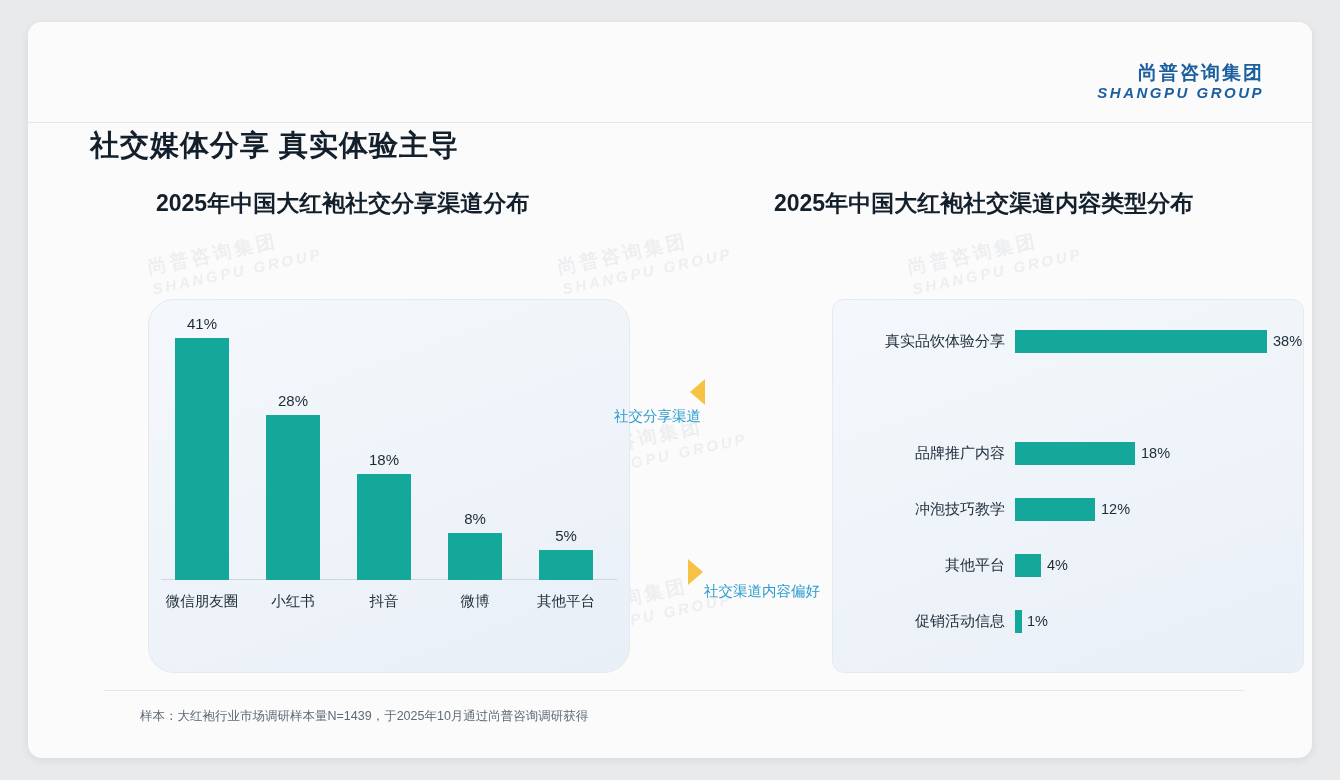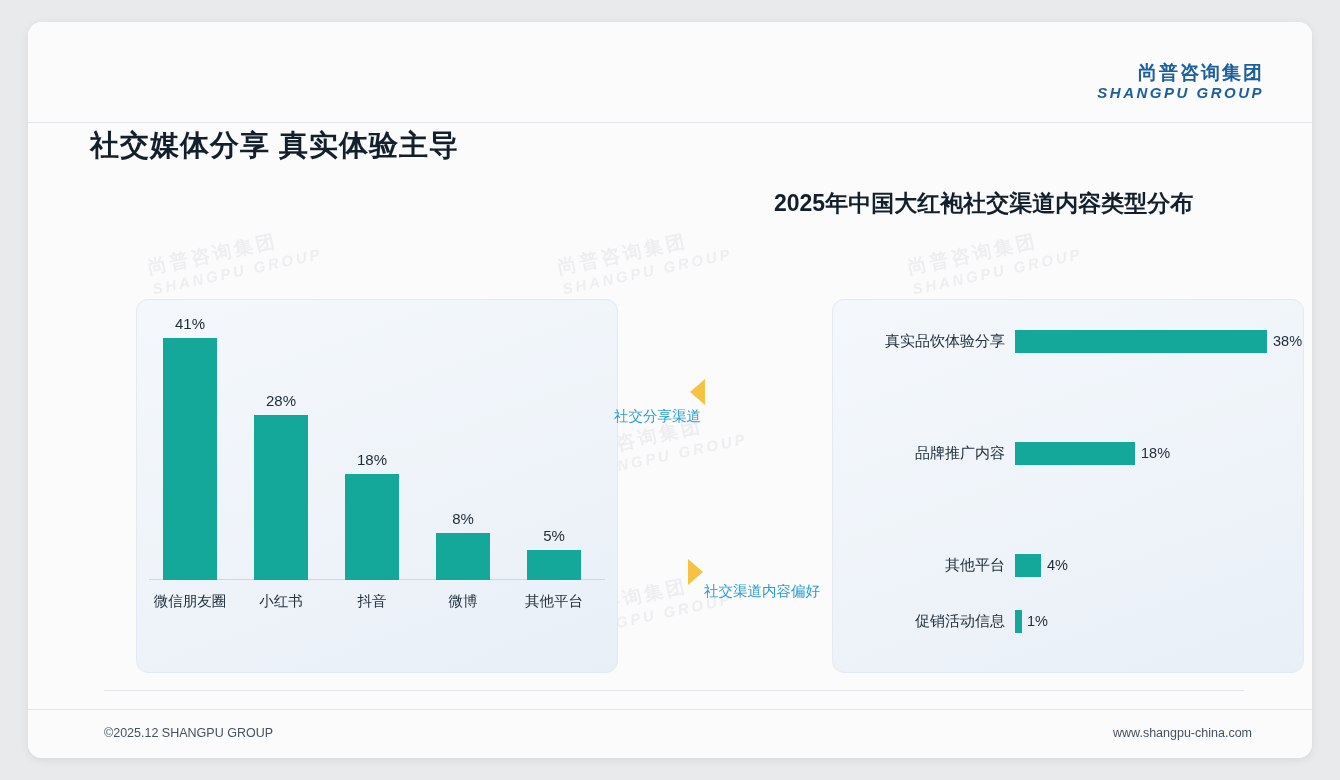--- a/index.html
+++ b/index.html
@@ -85,21 +85,21 @@
   }
   #left-title { left: 128px; top: 166px; }
   #right-title { left: 746px; top: 166px; }
   
   .panel {
     position: absolute;
     border-radius: 12px;
     background: linear-gradient(160deg, #f4f8fc 0%, #eef3f9 60%, #e8eff7 100%);
     border: 1px solid #e4eaf1;
   }
-  #left-panel { left: 108px; top: 277px; width: 480px; height: 372px; }
+  #left-panel { left: 120px; top: 277px; width: 480px; height: 372px; border-radius: 26px; }
   #right-panel { left: 804px; top: 277px; width: 470px; height: 372px; }
 
   
   .baseline {
     position: absolute;
     left: 12px;
     bottom: 92px;
     width: 456px;
     height: 1px;
     background: #cfd8e2;
@@ -272,20 +272,21 @@
     </div>
     <div class="wm" style="left:530px; top:560px;">
       <div class="l1">尚普咨询集团</div>
         <div class="l2">SHANGPU GROUP</div>
     </div>
     <div class="wm" style="left:900px; top:570px;">
       <div class="l1">尚普咨询集团</div>
         <div class="l2">SHANGPU GROUP</div>
     </div>
 
+    <div class="panel-title" id="left-title">2025年中国大红袍社交分享渠道分布</div>
     <div class="panel-title" id="right-title">2025年中国大红袍社交渠道内容类型分布</div>
 
     <div class="panel" id="left-panel">
       <div class="baseline"></div>
 
       <div class="vbar-col" style="left:26px;">
         <div class="vbar" style="height:242px;"></div>
         <div class="vbar-val" style="bottom:248px;">41%</div>
         <div class="vbar-lab">微信朋友圈</div>
       </div>
@@ -325,34 +326,35 @@
       <div class="hrow" style="top:28px;">
         <div class="hlabel">真实品饮体验分享</div>
         <div class="hbar" style="width:252px;"></div>
         <div class="hval" style="left:440px;">38%</div>
       </div>
       <div class="hrow" style="top:140px;">
         <div class="hlabel">品牌推广内容</div>
         <div class="hbar" style="width:120px;"></div>
         <div class="hval" style="left:308px;">18%</div>
       </div>
+      <div class="hrow" style="top:196px;">
+        <div class="hlabel">冲泡技巧教学</div>
+        <div class="hbar" style="width:80px;"></div>
+        <div class="hval" style="left:268px;">12%</div>
+      </div>
       <div class="hrow" style="top:252px;">
         <div class="hlabel">其他平台</div>
         <div class="hbar" style="width:26px;"></div>
         <div class="hval" style="left:214px;">4%</div>
       </div>
       <div class="hrow" style="top:308px;">
         <div class="hlabel">促销活动信息</div>
         <div class="hbar" style="width:7px;"></div>
         <div class="hval" style="left:194px;">1%</div>
       </div>
     </div>
 
     <div class="footdiv"></div>
     <div class="footnote">样本：大红袍行业市场调研样本量N=1439，于2025年10月通过尚普咨询调研获得</div>
 
-    <div class="footer">
-      <div class="copyright">©2025.12 SHANGPU GROUP</div>
-      <div class="website">www.shangpu-china.com</div>
-    </div>
 
   </div>
 </div>
 
 </body></html>

